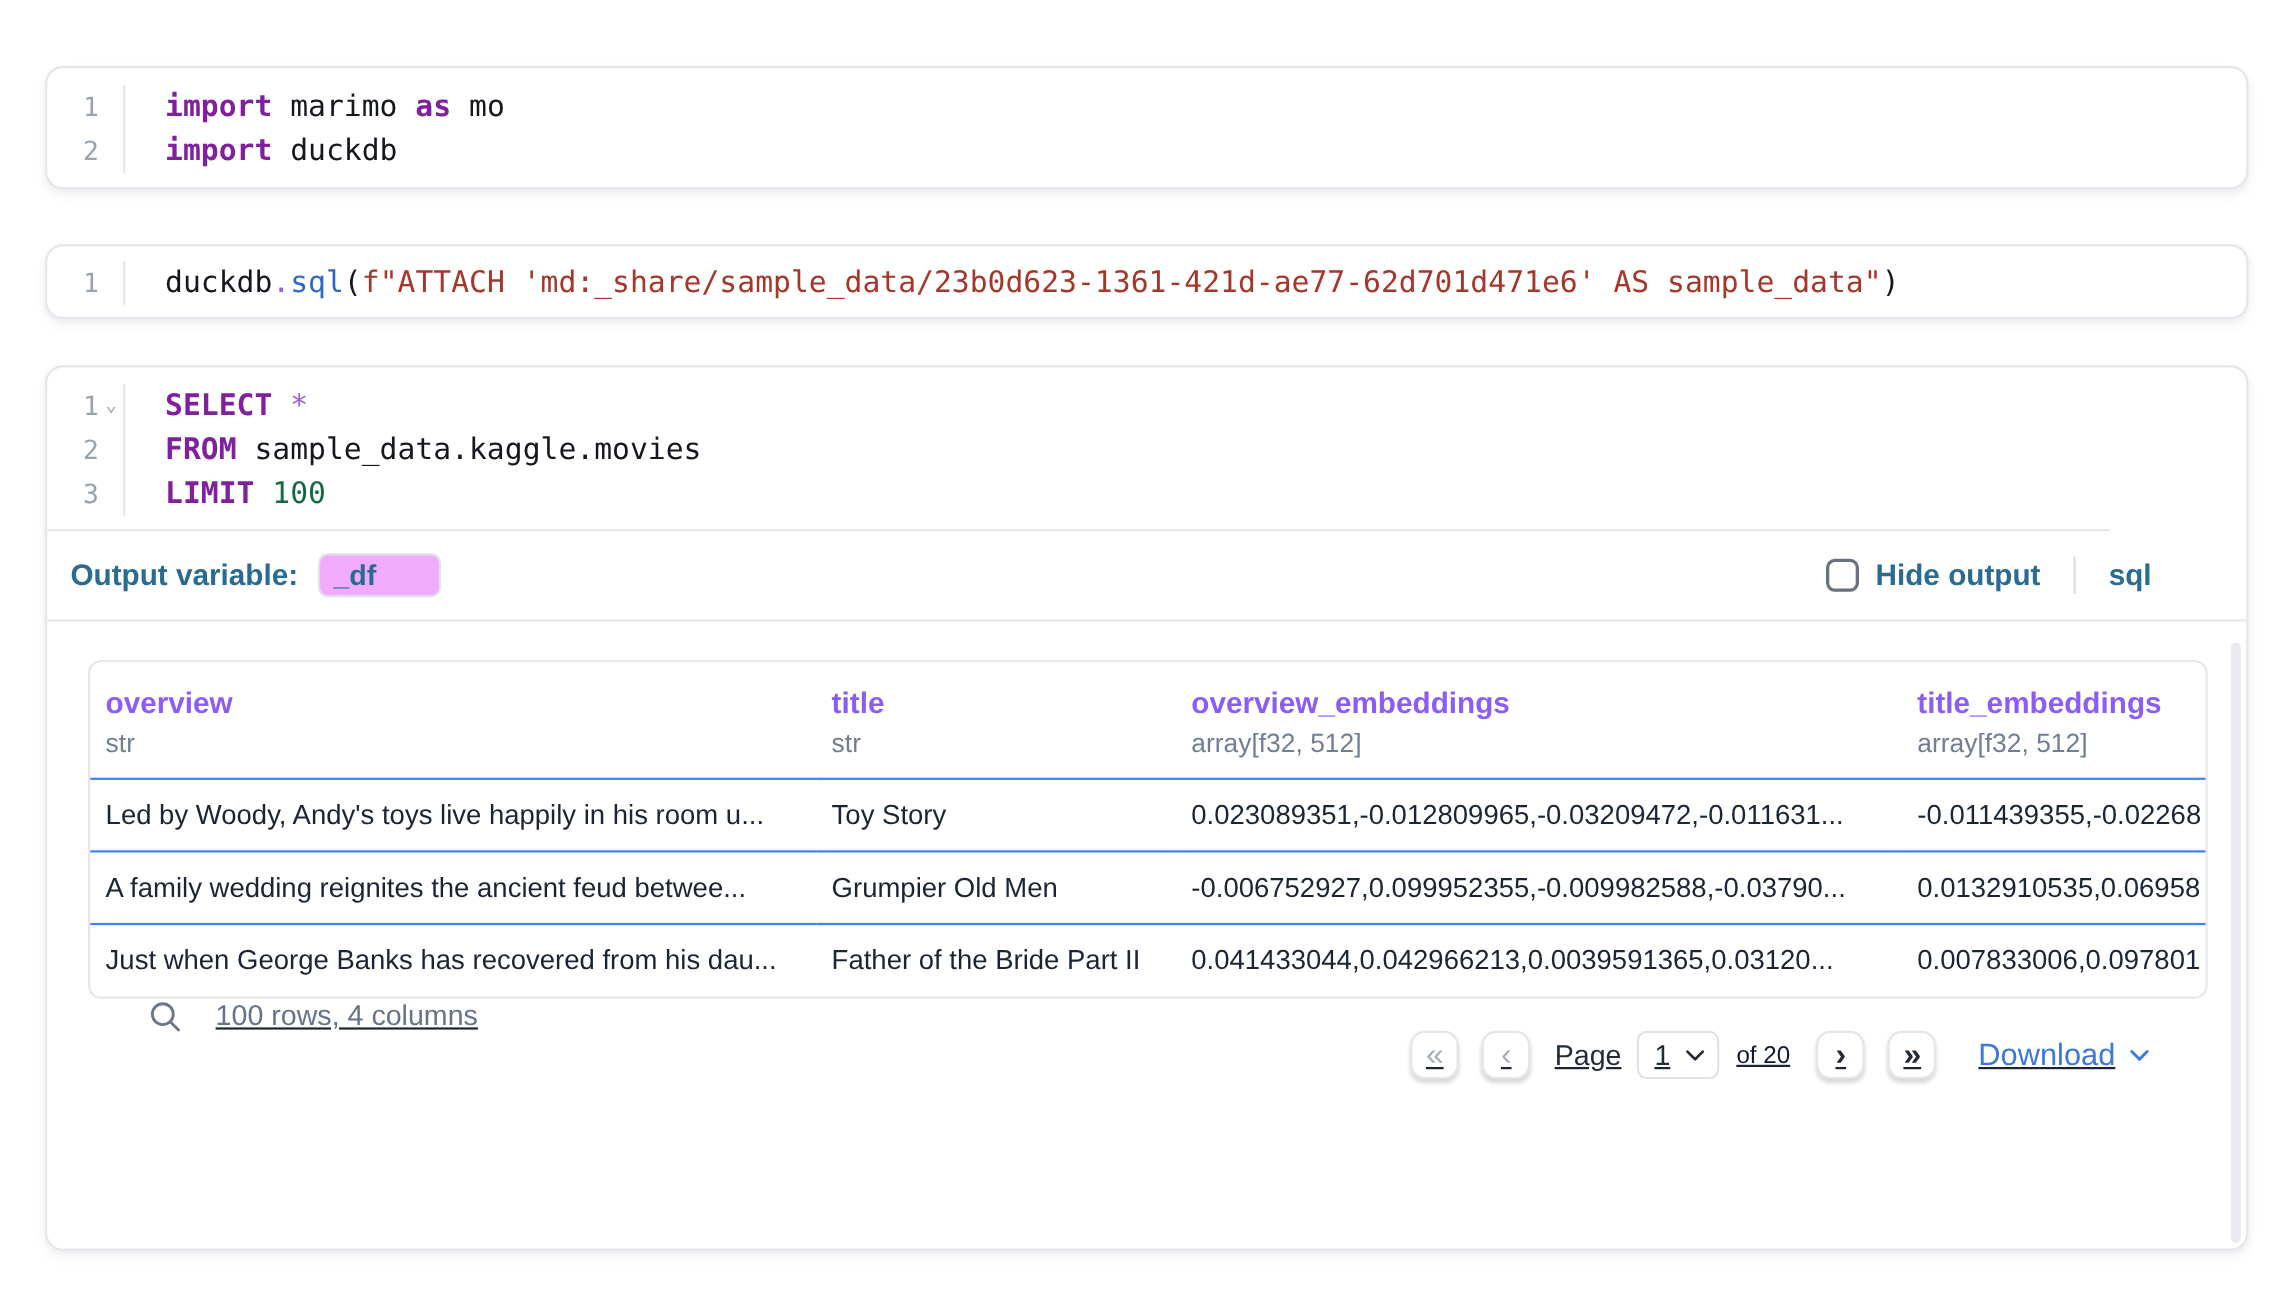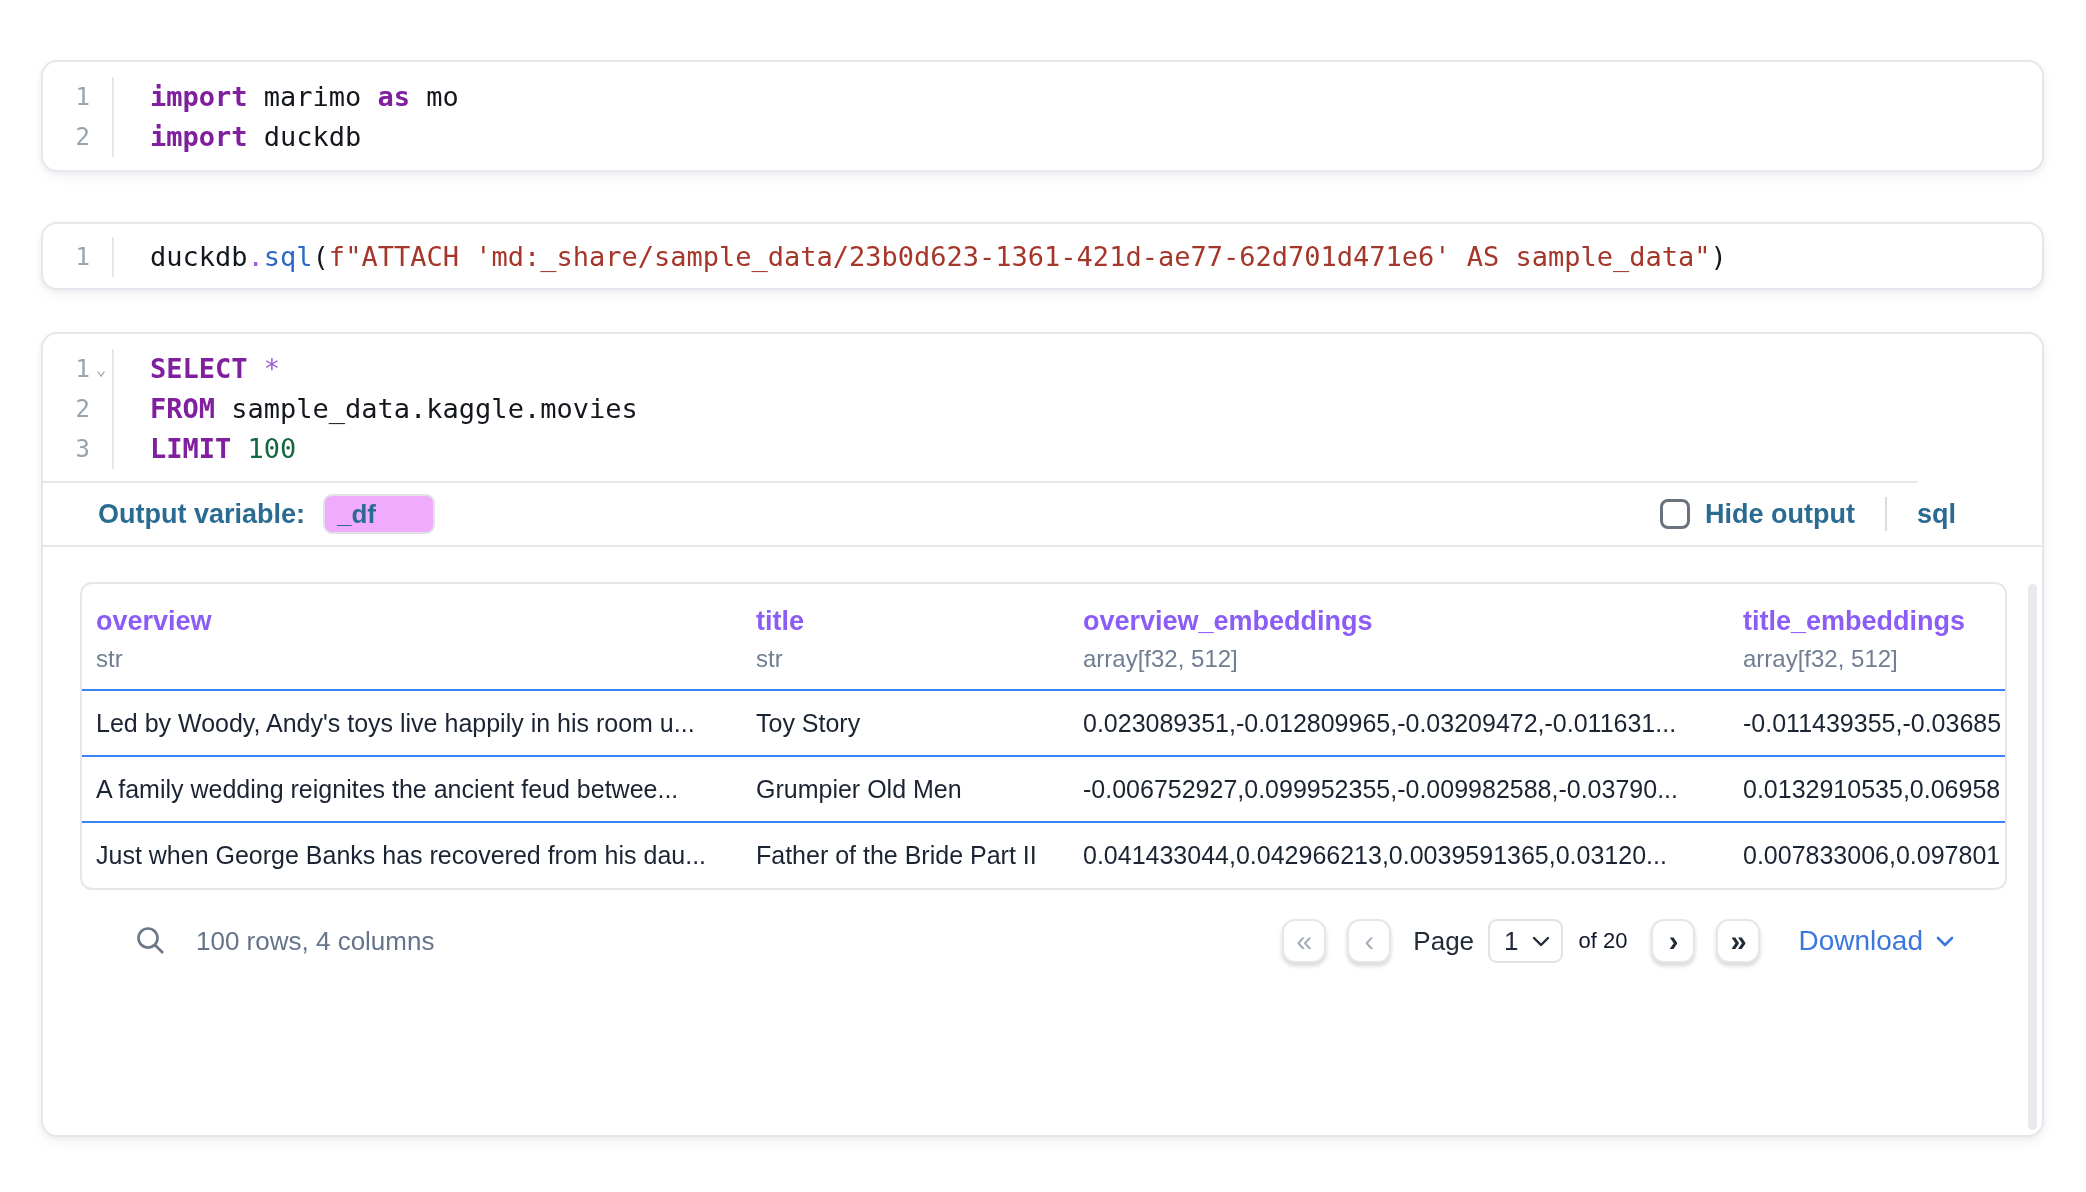--- a/index.html
+++ b/index.html
@@ -27,21 +27,21 @@
   .tk-kw  { color:#80209f; font-weight:bold; }
   .tk-op  { color:#9d5ed6; }
   .tk-fn  { color:#2d68c8; }
   .tk-str { color:#a5362a; }
   .tk-num { color:#15683f; }
   .tk-pl  { color:#14181e; }
 
   
   .divider-1 { border-top:2px solid #e4e7eb; width:93.8%; }
   .divider-2 { border-top:2px solid #e4e7eb; width:100%; }
-  .sql-toolbar { display:flex; align-items:center; height:62px; padding:0 86px 0 21px;margin-left:34px; }
+  .sql-toolbar { display:flex; align-items:center; height:80px; padding:0 86px 0 21px; }
   .blue-label { color:#2a6b92; font-weight:bold; font-size:27px; }
   .outvar-input { margin-left:18px; width:112px; height:40px; border:2px solid #dfe3e8;
     border-radius:9px; font-family:"Liberation Sans", sans-serif; font-size:26px;
     font-weight:bold; color:#2a6b92; padding:0 12px; outline:none; background:#f0abfc; }
   .toolbar-right { margin-left:auto; display:flex; align-items:center; }
   .checkbox { width:30px; height:30px; border:3px solid #6a727e; border-radius:8px;
     background:#fff; margin-right:15px; }
   .vdivider { width:2px; height:34px; background:#d9dde3; margin:0 30px; }
 
   
@@ -50,21 +50,21 @@
     overflow:hidden; background:#fff; }
   table { border-collapse:collapse; table-layout:fixed; width:1927px; }
   col.c0 { width:660px; } col.c1 { width:327px; } col.c2 { width:660px; } col.c3 { width:280px; }
   th { text-align:left; padding:22px 14px 16px 14px; vertical-align:top; }
   .col-name { color:#8b5cf6; font-weight:bold; font-size:27px; }
   .col-dtype { color:#707d92; font-size:24px; font-weight:normal; margin-top:8px; }
   td { height:66px; padding:0 14px; font-size:25px; color:#1b2433;
     white-space:nowrap; overflow:hidden; border-top:2px solid #3b82f6; }
 
   
-  .table-footer { display:flex; align-items:center; height:102px; padding:0 49px 0 54px; }
+  .table-footer { display:flex; height:102px; padding:0 49px 0 54px;text-decoration:underline; }
   .search-btn { width:34px; height:34px; background:none; border:none; cursor:pointer; padding:0; }
   .summary { margin-left:28px; color:#66748a; font-size:26px; }
   .pager { margin-left:auto; display:flex; align-items:center; }
   .page-btn { width:44px; height:44px; border:2px solid #e4e7ea; border-radius:13px;
     background:#fff; box-shadow:0 3px 4px rgba(0,0,0,.16); font-size:29px; line-height:1;
     display:flex; align-items:center; justify-content:center; cursor:pointer;
     font-family:"Liberation Sans", sans-serif; }
   .page-btn.disabled { color:#a6adb8; }
   .page-btn.enabled  { color:#222b38; font-weight:bold; }
   .pager .gap { width:21px; }
@@ -180,21 +180,21 @@
                 <div class="col-name">title_embeddings</div>
                 <div class="col-dtype">array[f32, 512]</div>
               </th>
             </tr>
           </thead>
         <tbody>
             <tr>
               <td>Led by Woody, Andy's toys live happily in his room u...</td>
               <td>Toy Story</td>
               <td>0.023089351,-0.012809965,-0.03209472,-0.011631...</td>
-              <td>-0.011439355,-0.03685</td>
+              <td>-0.011439355,-0.02268</td>
             </tr>
             <tr>
               <td>A family wedding reignites the ancient feud betwee...</td>
               <td>Grumpier Old Men</td>
               <td>-0.006752927,0.099952355,-0.009982588,-0.03790...</td>
               <td>0.0132910535,0.06958</td>
             </tr>
             <tr>
               <td>Just when George Banks has recovered from his dau...</td>
               <td>Father of the Bride Part II</td>

